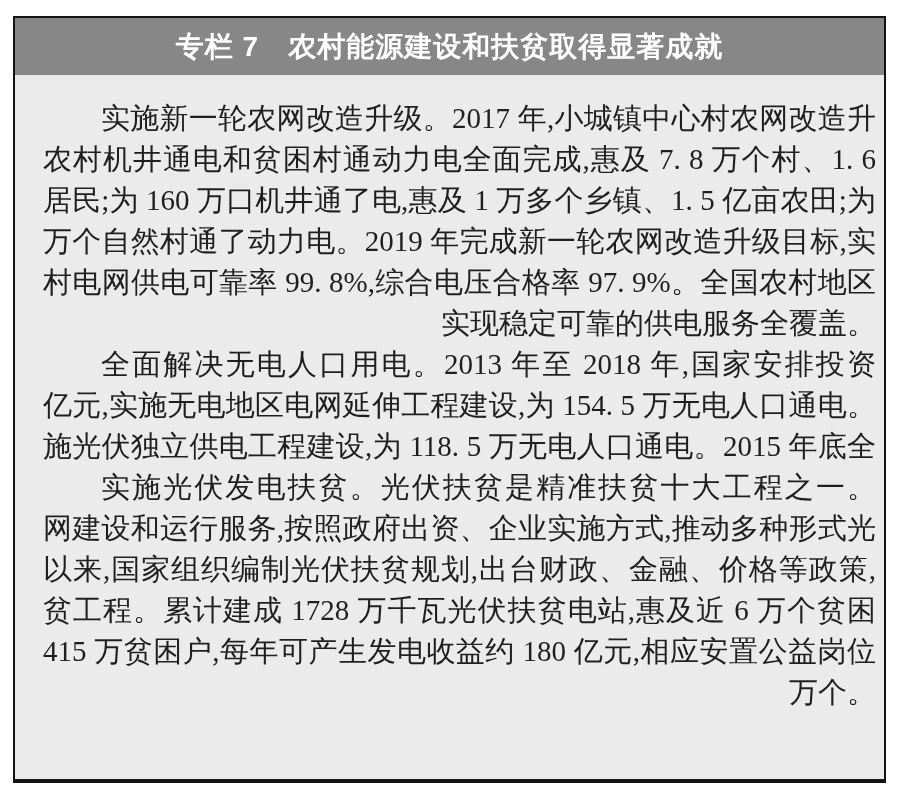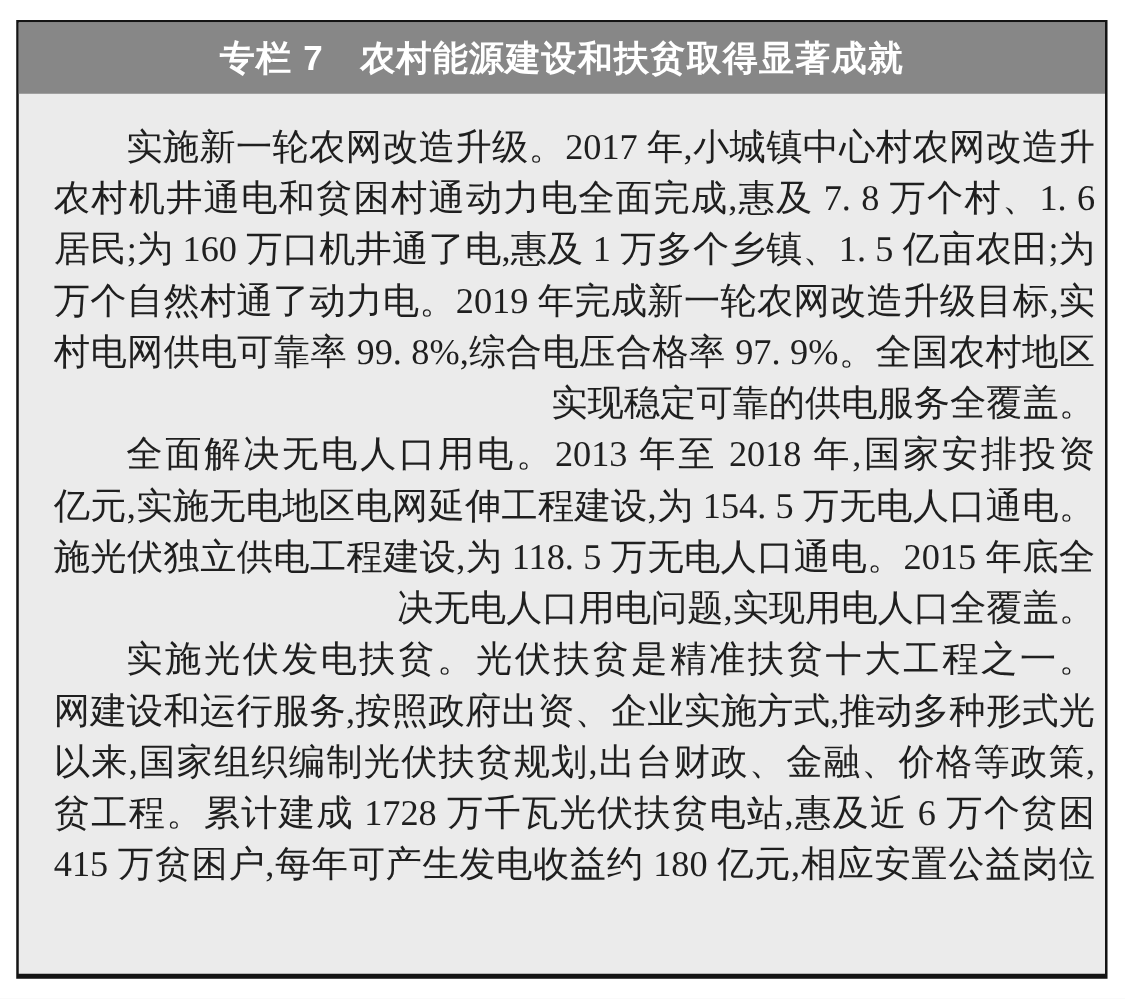--- a/index.html
+++ b/index.html
@@ -61,21 +61,21 @@
     <div class="line para-start">实施新一轮农网改造升级。2017 年,小城镇中心村农网改造升级、</div>
     <div class="line">农村机井通电和贫困村通动力电全面完成,惠及 7. 8 万个村、1. 6 亿农村</div>
     <div class="line">居民;为 160 万口机井通了电,惠及 1 万多个乡镇、1. 5 亿亩农田;为 3. 3</div>
     <div class="line">万个自然村通了动力电。2019 年完成新一轮农网改造升级目标,实现农</div>
     <div class="line">村电网供电可靠率 99. 8%,综合电压合格率 97. 9%。全国农村地区基本</div>
     <div class="line para-end">实现稳定可靠的供电服务全覆盖。</div>
 
     <div class="line para-start">全面解决无电人口用电。2013 年至 2018 年,国家安排投资 247. 8</div>
     <div class="line">亿元,实施无电地区电网延伸工程建设,为 154. 5 万无电人口通电。实</div>
     <div class="line">施光伏独立供电工程建设,为 118. 5 万无电人口通电。2015 年底全面解</div>
-    <div class="line para-end">决无电人口用电问题,实现用电人口全覆盖。</div>
 
     <div class="line para-start">实施光伏发电扶贫。光伏扶贫是精准扶贫十大工程之一。2014 年</div>
     <div class="line">网建设和运行服务,按照政府出资、企业实施方式,推动多种形式光伏扶</div>
     <div class="line">以来,国家组织编制光伏扶贫规划,出台财政、金融、价格等政策,加强电</div>
     <div class="line">贫工程。累计建成 1728 万千瓦光伏扶贫电站,惠及近 6 万个贫困村、</div>
     <div class="line">415 万贫困户,每年可产生发电收益约 180 亿元,相应安置公益岗位 125</div>
+    <div class="line para-end">万个。</div>
   </div>
 </div>
 
 </body></html>

